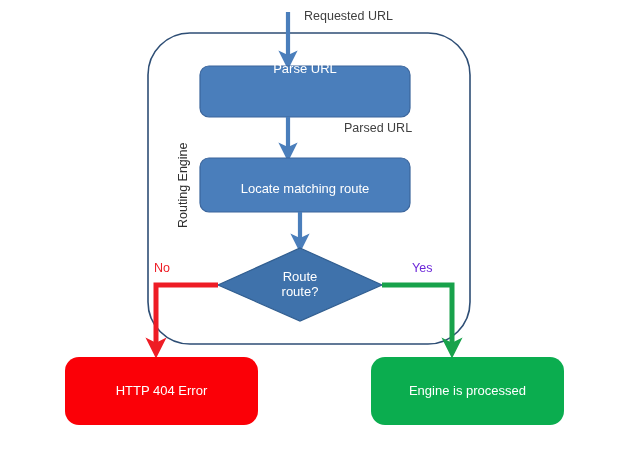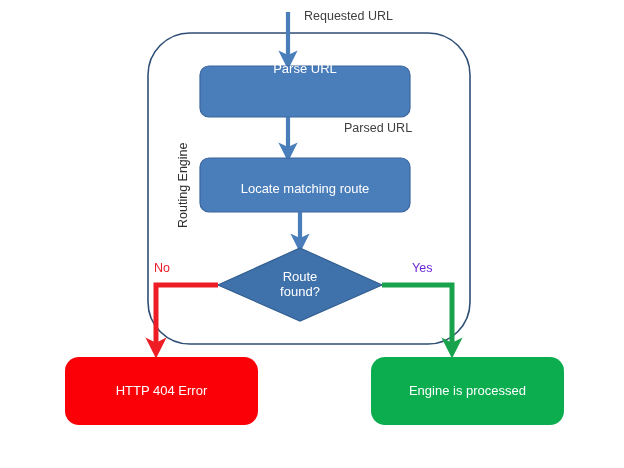--- a/index.html
+++ b/index.html
@@ -99,21 +99,21 @@
 
   <div class="edge-label" style="left:304px; top:9px;">Requested URL</div>
 
   <div class="node-label" style="left:200px; top:49px; width:210px; height:41px;">Parse URL</div>
 
   <div class="edge-label" style="left:312px; top:121px;margin-left:32px;">Parsed URL</div>
 
   <div class="node-label" style="left:200px; top:158px; width:210px; height:62px;">Locate matching route</div>
 
   <div class="node-label" style="left:240px; top:262px; width:120px; height:46px;">Route
-found?</div>
+route?</div>
 
   <div class="edge-label no-lbl" style="left:154px; top:261px;">No</div>
 
   <div class="edge-label yes-lbl" style="left:412px; top:261px;">Yes</div>
 
   <div class="node-label" style="left:65px; top:357px; width:193px; height:68px;text-align:center;">HTTP 404 Error</div>
 
   <div class="node-label" style="left:371px; top:357px; width:193px; height:68px;">Engine is processed</div>
 
 </div>

